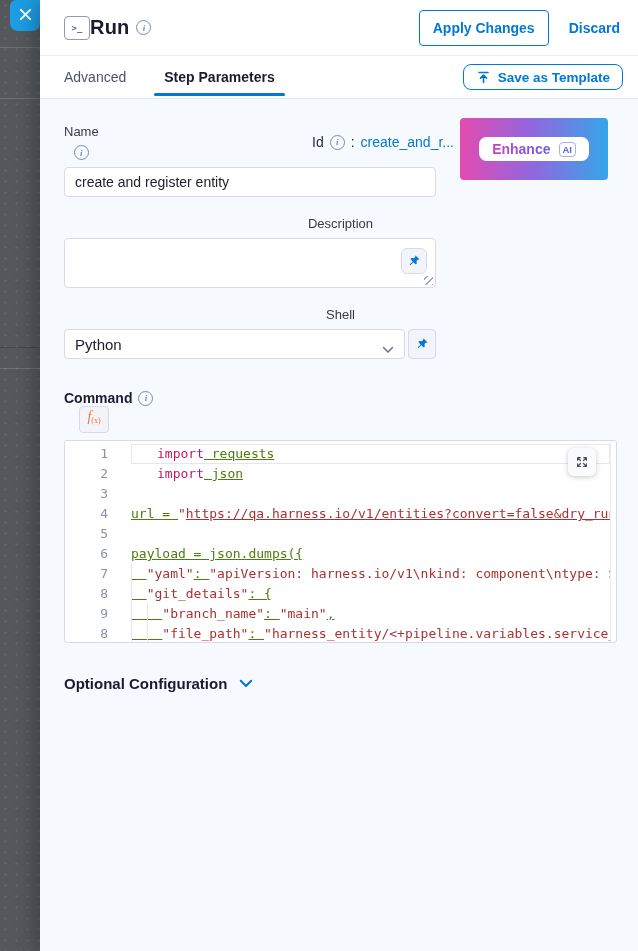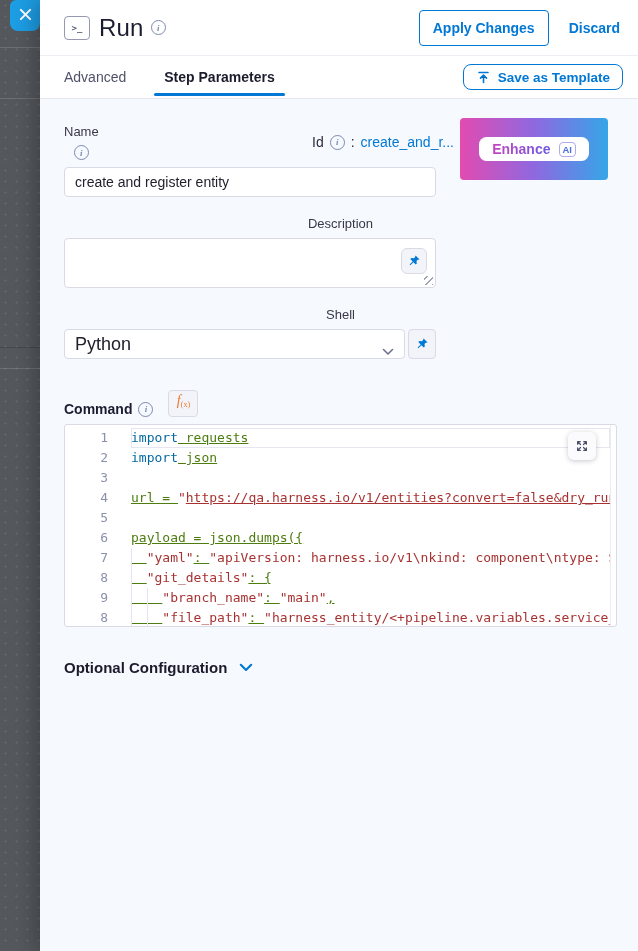--- a/index.html
+++ b/index.html
@@ -24,21 +24,21 @@
   
   .drawer{position:absolute;left:40px;top:0;width:598px;height:951px;background:#ffffff;
     box-shadow:-6px 0 18px rgba(0,0,0,.25);}
 
   
   .drawer-header{height:55px;display:flex;align-items:center;padding:0 18px 0 24px;
     background:#fff;border-bottom:1px solid #eceef4;}
   .terminal-icon{width:24px;height:22px;border:1.6px solid #9598b0;border-radius:4px;
     display:flex;align-items:center;justify-content:center;color:#5a5c72;
     font-family:"DejaVu Sans Mono",monospace;font-size:9px;font-weight:bold;letter-spacing:0;}
-  .step-title{font-size:24px;font-weight:400;color:#1c1c30;margin-left:9px;letter-spacing:.2px;}
+  .step-title{font-size:20px;font-weight:700;color:#1c1c30;letter-spacing:.2px;}
   .info-icon{display:inline-flex;width:13px;height:13px;border:1.1px solid #7d8ab0;border-radius:50%;
     color:#7d8ab0;font-size:9px;font-weight:bold;align-items:center;justify-content:center;
     font-family:"Liberation Serif",serif;font-style:italic;flex:none;}
   .title-info{margin-left:7px;}
   .header-actions{margin-left:auto;display:flex;align-items:center;}
   .apply-btn{border:1px solid #0278d5;background:#fff;color:#0278d5;font-weight:bold;
     font-size:14px;border-radius:4px;padding:4px 13px;height:36px;cursor:pointer;
     font-family:inherit;display:flex;align-items:center;}
   .discard-btn{background:none;border:none;color:#0278d5;font-weight:bold;font-size:14px;
     margin-left:20px;cursor:pointer;font-family:inherit;padding:0;}
@@ -84,47 +84,47 @@
     border:1px solid #d9dae6;border-radius:6px;display:flex;align-items:center;
     justify-content:center;cursor:pointer;padding:0;}
   .resize-handle{position:absolute;right:2px;bottom:2px;width:9px;height:9px;
     background:repeating-linear-gradient(135deg,transparent 0 2px,#9fa3b8 2px 3px,transparent 3px 5px);}
 
   
   .shell-block{margin-top:19px;}
   .shell-row{display:flex;align-items:stretch;margin-top:7px;}
   .select-box{position:relative;width:341px;height:30px;box-sizing:border-box;background:#fff;
     border:1px solid #d9dae6;border-radius:4px;display:flex;align-items:center;
-    padding:0 10px;font-size:18px;color:#22222e;cursor:pointer;}
+    padding:0 10px;font-size:15px;color:#22222e;cursor:pointer;}
   .select-chevron{position:absolute;right:10px;top:10px;}
   .pin-btn.inline{position:static;margin-left:3px;width:28px;height:30px;border-radius:4px;}
 
   
   .command-block{margin-top:31px;}
-  .command-label-row{display:flex;align-items:flex-end;}
+  .command-label-row{display:flex;align-items:flex-start;flex-direction:column;}
   .command-label{font-size:14px;font-weight:bold;color:#1c1c30;display:flex;align-items:center;gap:6px;}
   .fx-btn{margin-left:15px;width:30px;height:27px;background:#f3f4fa;border:1px solid #d9dae6;
     border-radius:4px;color:#e8792e;cursor:pointer;display:flex;align-items:flex-start;
     justify-content:center;padding-top:3px;font-family:"Liberation Serif",serif;}
   .fx-f{font-size:14px;font-style:italic;line-height:14px;}
   .fx-sub{font-size:8px;margin-top:6px;}
 
   
   .code-editor{position:relative;margin-top:7px;width:553px;height:203px;box-sizing:border-box;
     background:#fff;border:1px solid #d9dae6;border-radius:3px;overflow:hidden;
     font-family:"DejaVu Sans Mono","Liberation Mono",monospace;font-size:13px;}
   .code-rows{padding-top:3px;}
   .code-row{display:flex;height:20px;line-height:20px;}
   .gutter{width:66px;flex:none;box-sizing:border-box;text-align:right;padding-right:23px;
     color:#8b90ab;font-size:13px;}
   .code-text{position:relative;flex:1;margin-right:6px;white-space:pre;overflow:hidden;
     color:#24243a;}
   .code-row.current .code-text{box-shadow:inset 0 0 0 1px #e5e6ef;}
   .indent-guide{position:absolute;top:0;bottom:0;width:0;border-left:1px solid #e4e5ee;}
-  .tk-keyword{color:#0369a1;}
+  .tk-keyword{color:#be185d;padding-left:26px;}
   .tk-string{color:#a83232;}
   .tk-strlink{color:#a83232;text-decoration:underline;}
   .tk-plain{color:#4d7c0f;text-decoration:underline;}
   .editor-scroll-line{position:absolute;top:0;bottom:0;right:5px;width:0;
     border-left:1px solid #ebecf3;}
   .expand-btn{position:absolute;top:7px;right:20px;width:28px;height:28px;background:#fbfbfe;
     border:none;border-radius:6px;box-shadow:0 1px 5px rgba(40,41,61,.26);cursor:pointer;
     display:flex;align-items:center;justify-content:center;padding:0;}
 
   

